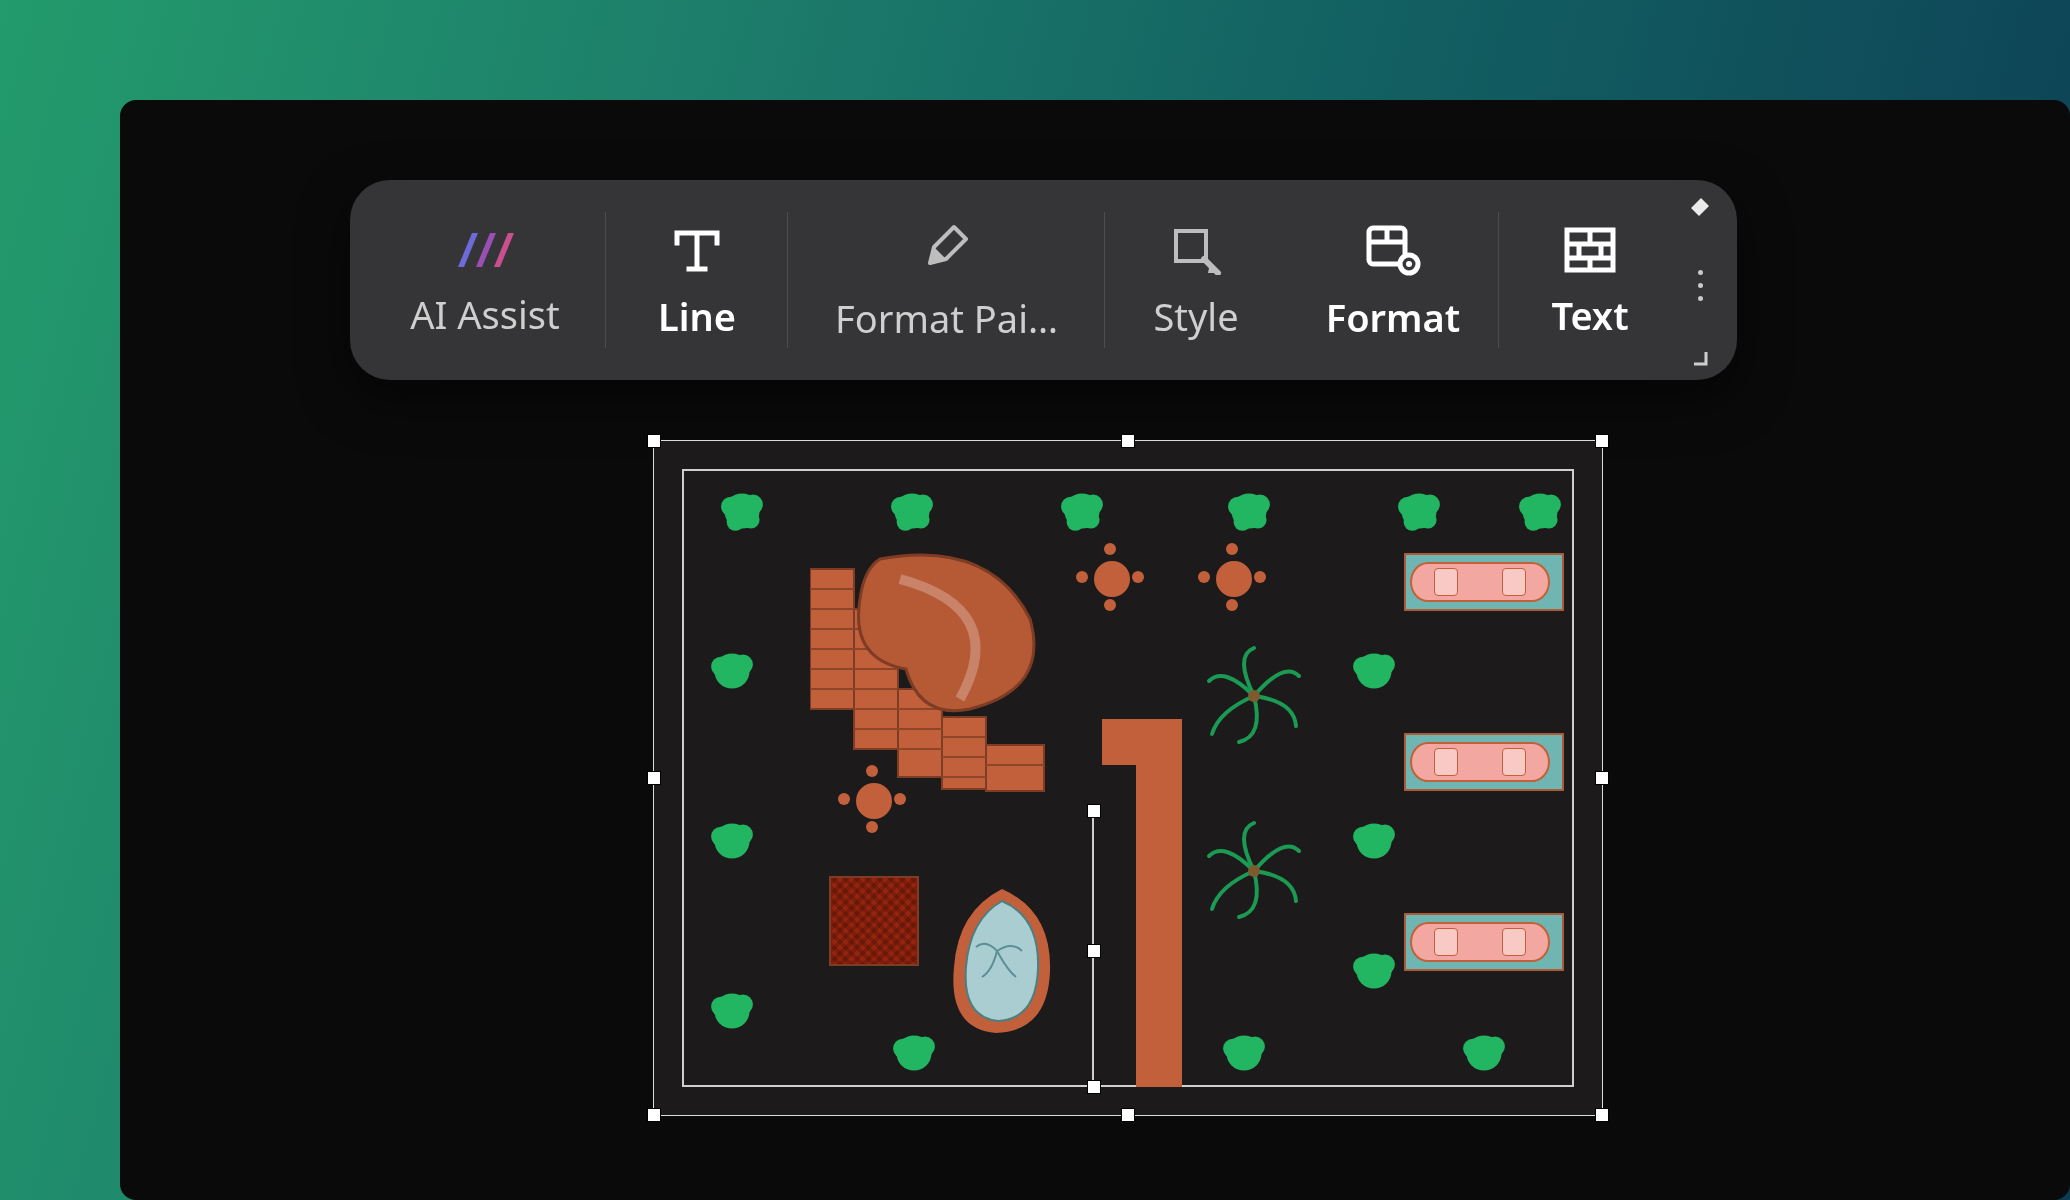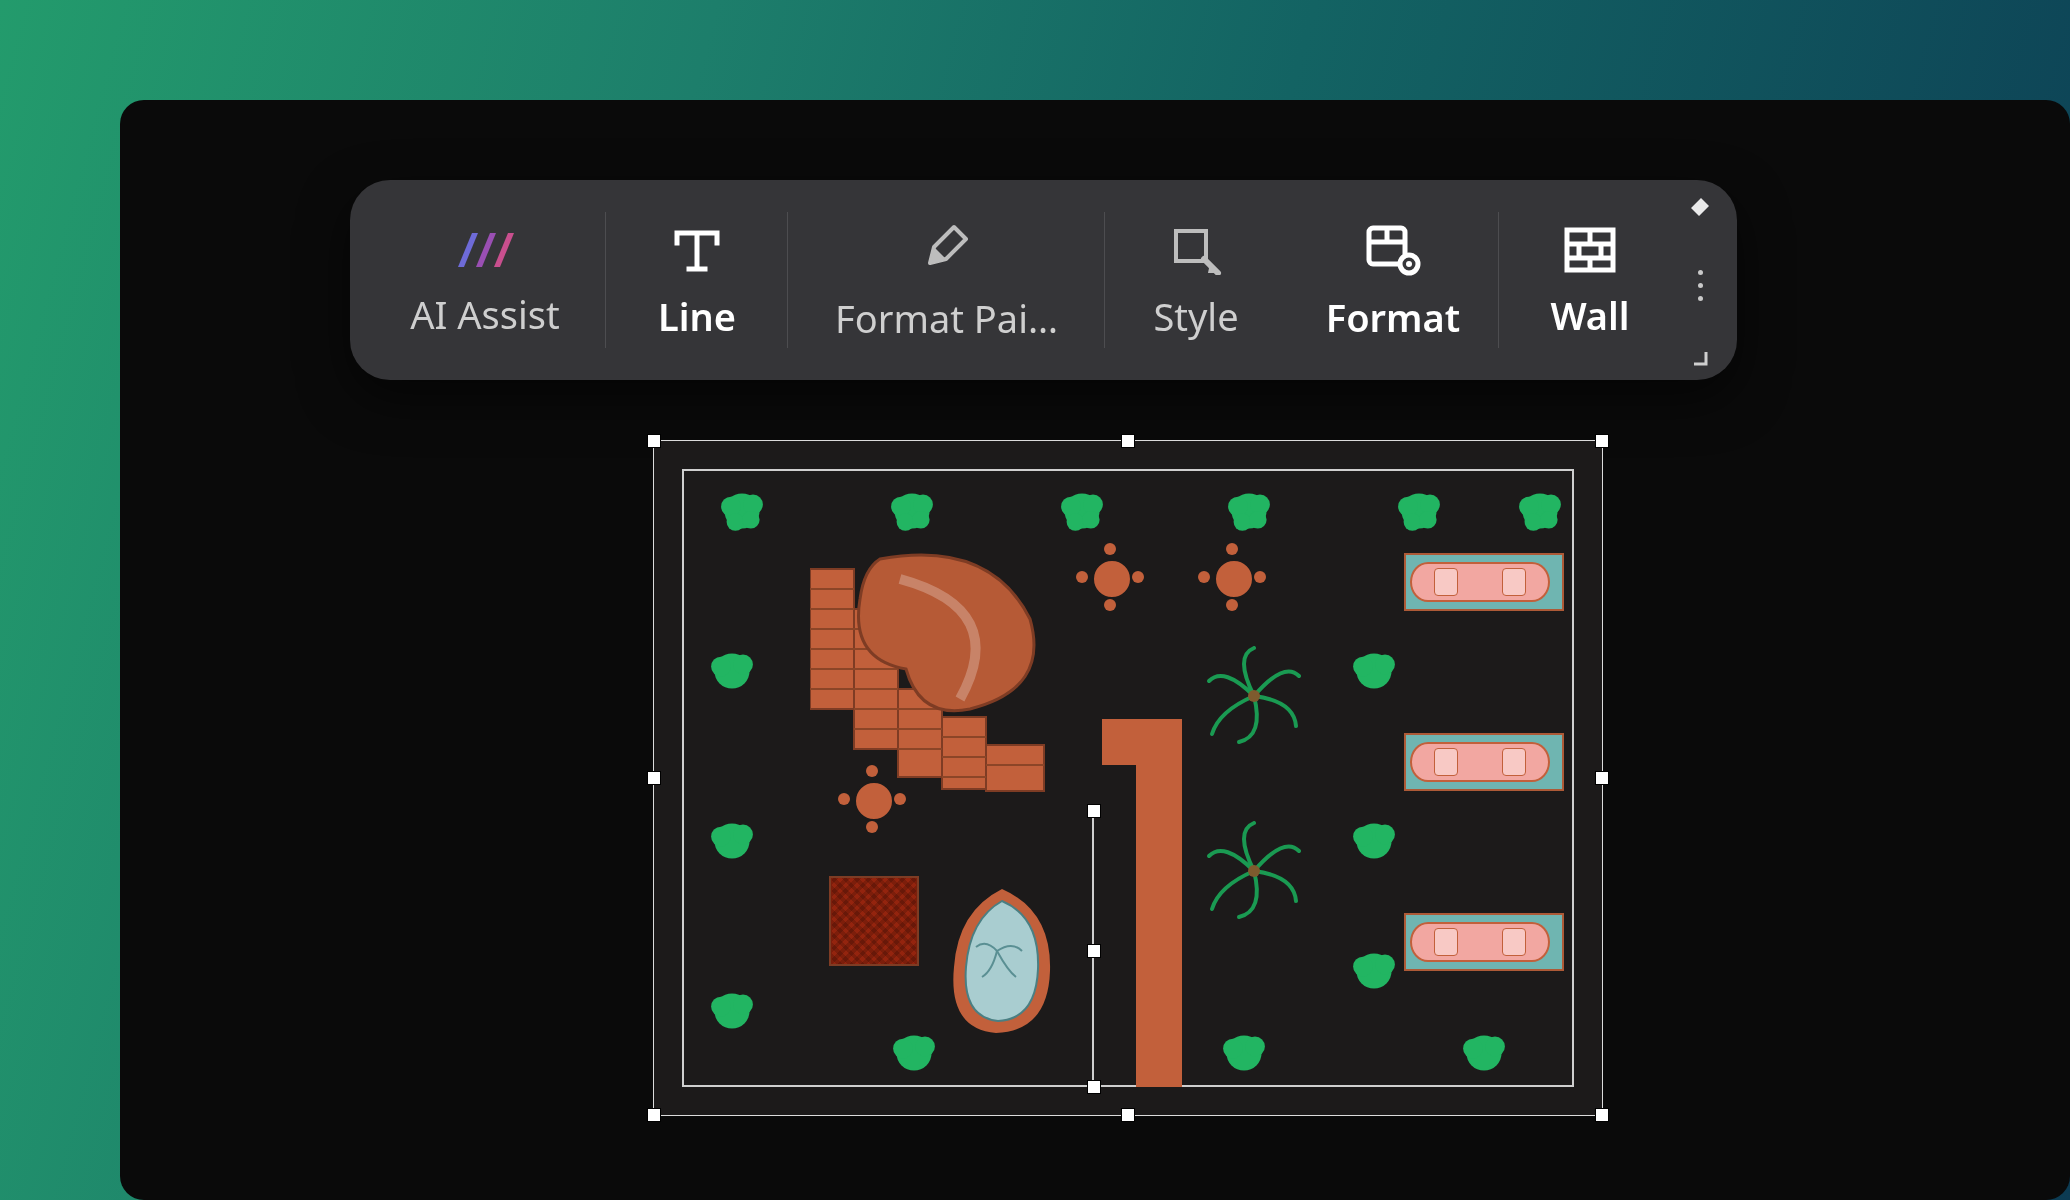--- a/index.html
+++ b/index.html
@@ -13,21 +13,21 @@
   body {
     background: linear-gradient(105deg, #239b6c 0%, #1d7e6b 30%, #136363 55%, #0c3b53 100%);
   }
   .frame {
     position: absolute;
     left: 120px;
     top: 100px;
     right: 0;
     bottom: 0;
     background: #0a0a0a;
-    border-radius: 24px;
+    border-radius: 16px;
   }
   
   .toolbar {
     position: absolute;
     left: 230px;
     top: 80px;
     height: 200px;
     display: flex;
     align-items: stretch;
     background: rgba(55,55,58,0.96);
@@ -260,21 +260,21 @@
         <svg width="54" height="48" viewBox="0 0 54 48">
           <rect x="4" y="4" width="46" height="40" stroke="#fff" stroke-width="5" fill="none"></rect>
           <line x1="4" y1="18" x2="50" y2="18" stroke="#fff" stroke-width="5"></line>
           <line x1="4" y1="32" x2="50" y2="32" stroke="#fff" stroke-width="5"></line>
           <line x1="27" y1="4" x2="27" y2="18" stroke="#fff" stroke-width="5"></line>
           <line x1="16" y1="18" x2="16" y2="32" stroke="#fff" stroke-width="5"></line>
           <line x1="38" y1="18" x2="38" y2="32" stroke="#fff" stroke-width="5"></line>
           <line x1="27" y1="32" x2="27" y2="44" stroke="#fff" stroke-width="5"></line>
         </svg>
       </span>
-      <span class="tb-label">Wall</span>
+      <span class="tb-label">Text</span>
     </div>
 
     <div class="tb-extras">
       <span>
         <svg width="30" height="30" viewBox="0 0 30 30">
           <path d="M6 16 L16 6 L24 14 L14 24 L6 16 Z M14 24 L2 28 Z" fill="#eaeaea"></path>
         </svg>
       </span>
       <span class="dots">
         <span></span>

